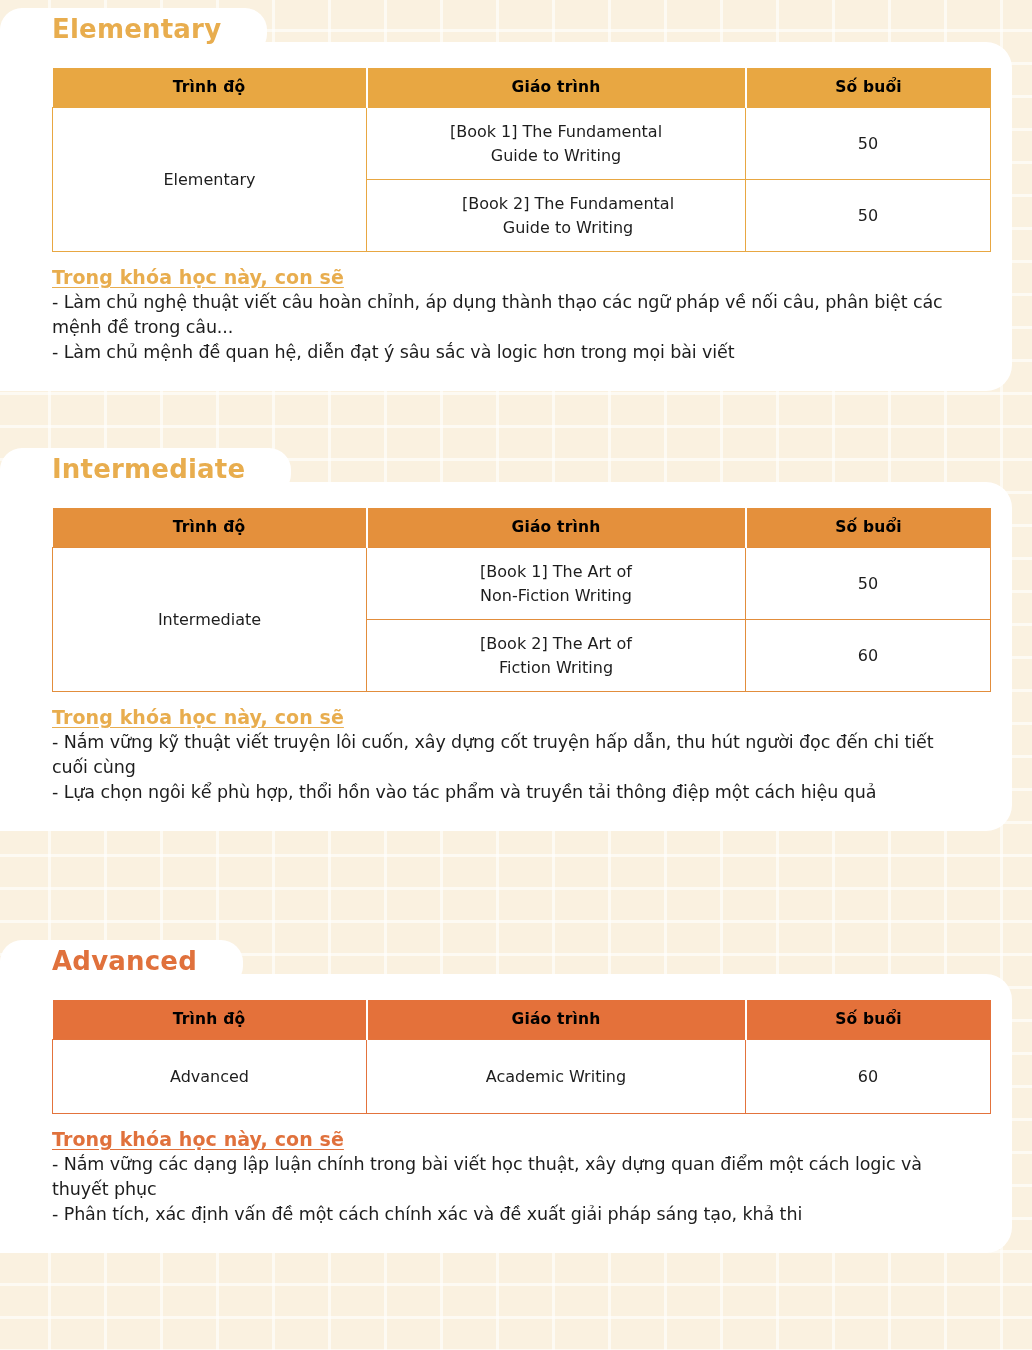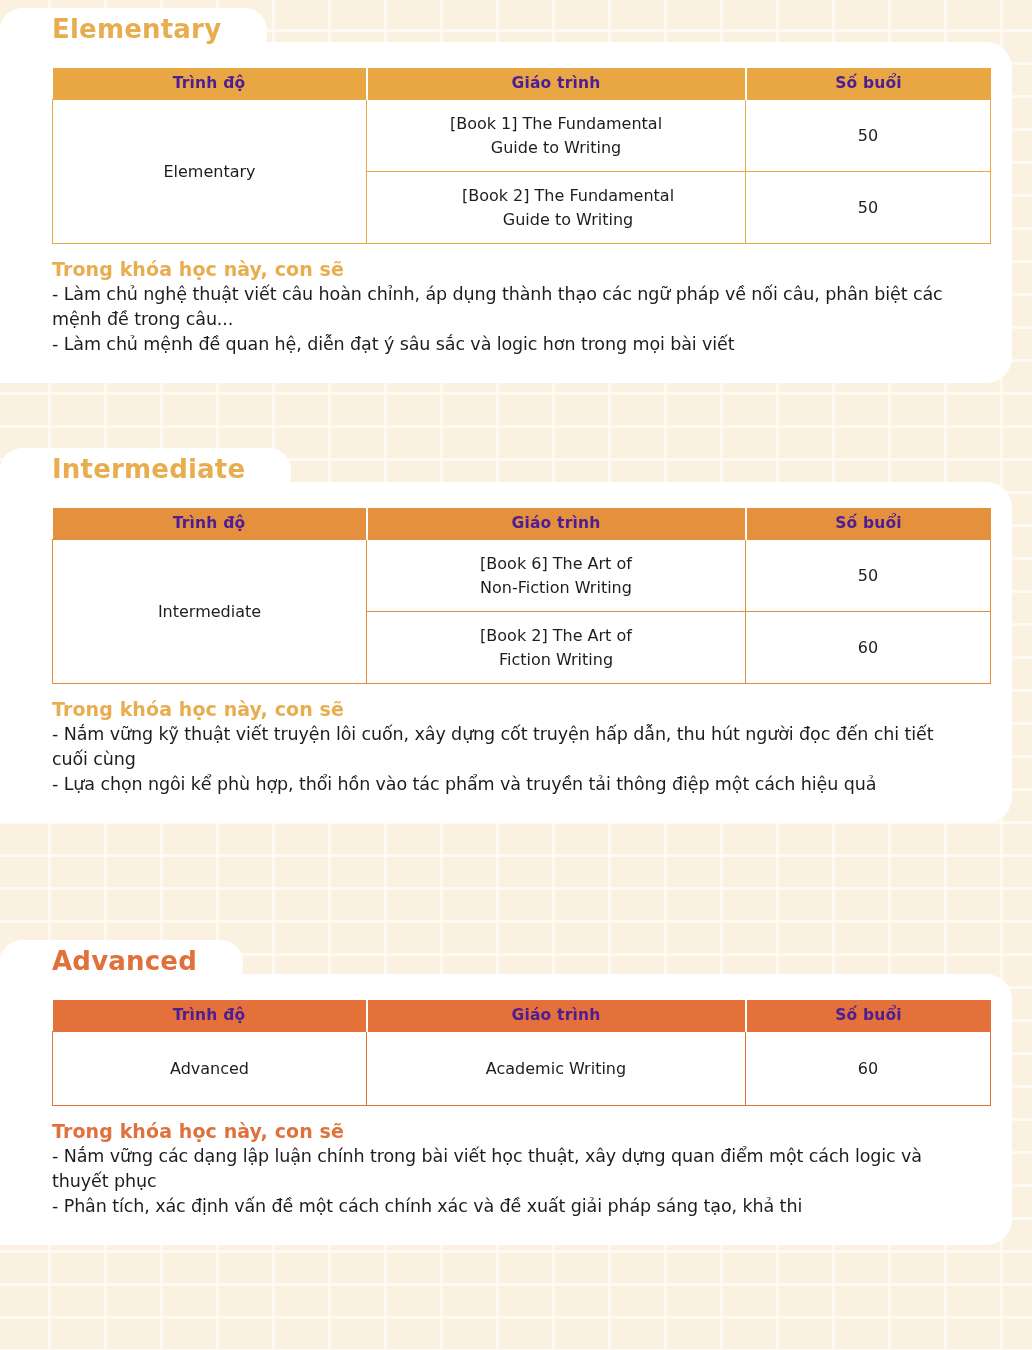--- a/index.html
+++ b/index.html
@@ -53,25 +53,25 @@
     width: 1012px;
   }
 
   
   table.level-table {
     width: 938px;
     border-collapse: collapse;
     table-layout: fixed;
   }
   table.level-table th {
-    color: #4c1d95;
+    color: #000000;
     font-size: 15.5px;
     font-weight: 700;
     letter-spacing: 0.2px;
-    height: 32px;
+    height: 40px;
     text-align: center;
     border-right: 2px solid #ffffff;
     vertical-align: middle;
   }
   table.level-table th:last-child { border-right: none; }
 
   table.level-table td {
     text-align: center;
     vertical-align: middle;
     font-size: 16px;
@@ -98,20 +98,21 @@
   .tbl-advanced thead tr { background: #e4713a; }
 
   .row-tall td { height: 72px; }
   .row-single td { height: 74px; }
 
   
   .notes { margin-top: 14px; }
   .notes-heading {
     font-size: 19px;
     font-weight: 700;
+    text-decoration: underline;
     text-underline-offset: 3px;
     letter-spacing: 0.1px;
     margin-bottom: 2px;
   }
   .notes-list { list-style: none; }
   .notes-list li {
     font-size: 17.5px;
     color: #1d1d1d;
     line-height: 1.42;
     letter-spacing: -0.1px;
@@ -189,21 +190,21 @@
         <tr>
           <th style="background: rgb(228, 144, 60);">Trình độ</th>
           <th style="background: rgb(228, 144, 60);">Giáo trình</th>
           <th style="background: rgb(228, 144, 60);">Số buổi</th>
         </tr>
       </thead>
       <tbody>
         <tr class="row-tall">
           <td rowspan="2" style="border-color: rgb(226, 141, 60);">Intermediate</td>
           <td style="border-color: rgb(226, 141, 60);">
-            <span>[Book 6] The Art of</span><br>
+            <span>[Book 1] The Art of</span><br>
             <span>Non-Fiction Writing</span>
           </td>
           <td style="border-color: rgb(226, 141, 60);">50</td>
         </tr>
         <tr class="row-tall">
           <td style="border-color: rgb(226, 141, 60);">
             <span>[Book 2] The Art of</span><br>
             <span>Fiction Writing</span>
           </td>
           <td style="border-color: rgb(226, 141, 60);">60</td>

